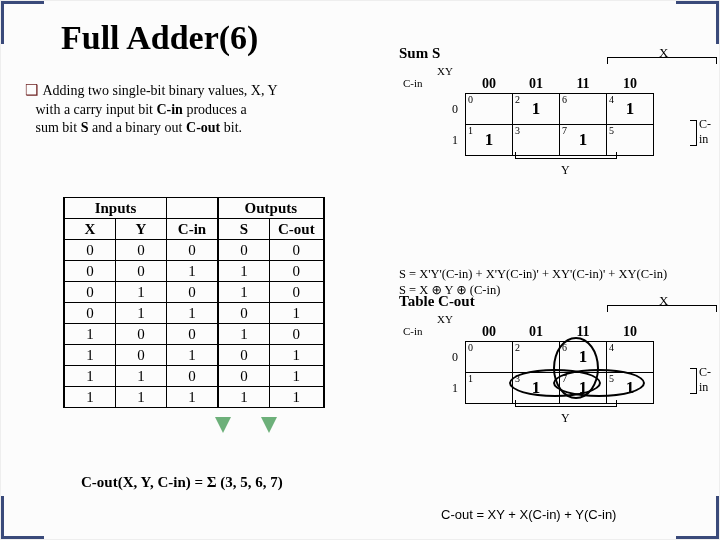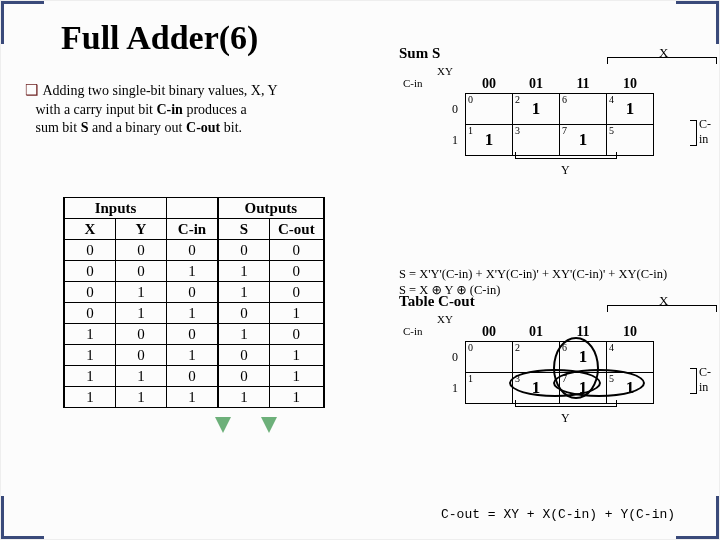--- a/index.html
+++ b/index.html
@@ -119,21 +119,21 @@
     position:absolute;
     left:398px; top:230px;
     font-size:12.5px;
     font-family:'Times New Roman', serif;
     margin-top:36px;
   }
   .eq-c {
     position:absolute;
     left:440px; top:506px;
     font-size:13px;
-    font-family:Liberation Mono, monospace;
+    font-family:Liberation Sans, sans-serif;
   }
 
   .group-oval {
     position:absolute;
     border:2px solid #000;
     border-radius:50%;
     pointer-events:none;
   }
 </style>
 </head>
@@ -226,20 +226,21 @@
         <td class="thick-r">1</td>
       </tr>
     </tbody>
 </table>
 
 <div class="arrow-down" style="top:416px;left:214px;"></div>
 <div class="arrow-down" style="top:416px;left:260px;"></div>
 
 <div class="footer-eq">
   <br>
+  <span>C-out(X, Y, C-in) = Σ (3, 5, 6, 7)</span>
 </div>
 
 <div class="kmap" style="top:44px; left:396px; width:310px;">
   <div class="kmap-title" style="position:absolute; top:0; left:2px;text-align:right;">Sum S</div>
   <div style="position:absolute; top:20px; left:40px; font-size:11px;">XY</div>
   <div style="position:absolute; top:32px; left:6px; font-size:11px;">C-in</div>
   <div style="position:absolute; top:0; left:262px; font-size:13px;">X</div>
   <div class="bracket-x" style="top:12px; left:210px; width:110px;"></div>
   <div style="position:absolute; top:72px; left:302px; font-size:12px;">C-in</div>
   <div class="bracket-y" style="top:75px; left:294px; height:26px; transform:scaleX(-1);"></div>

